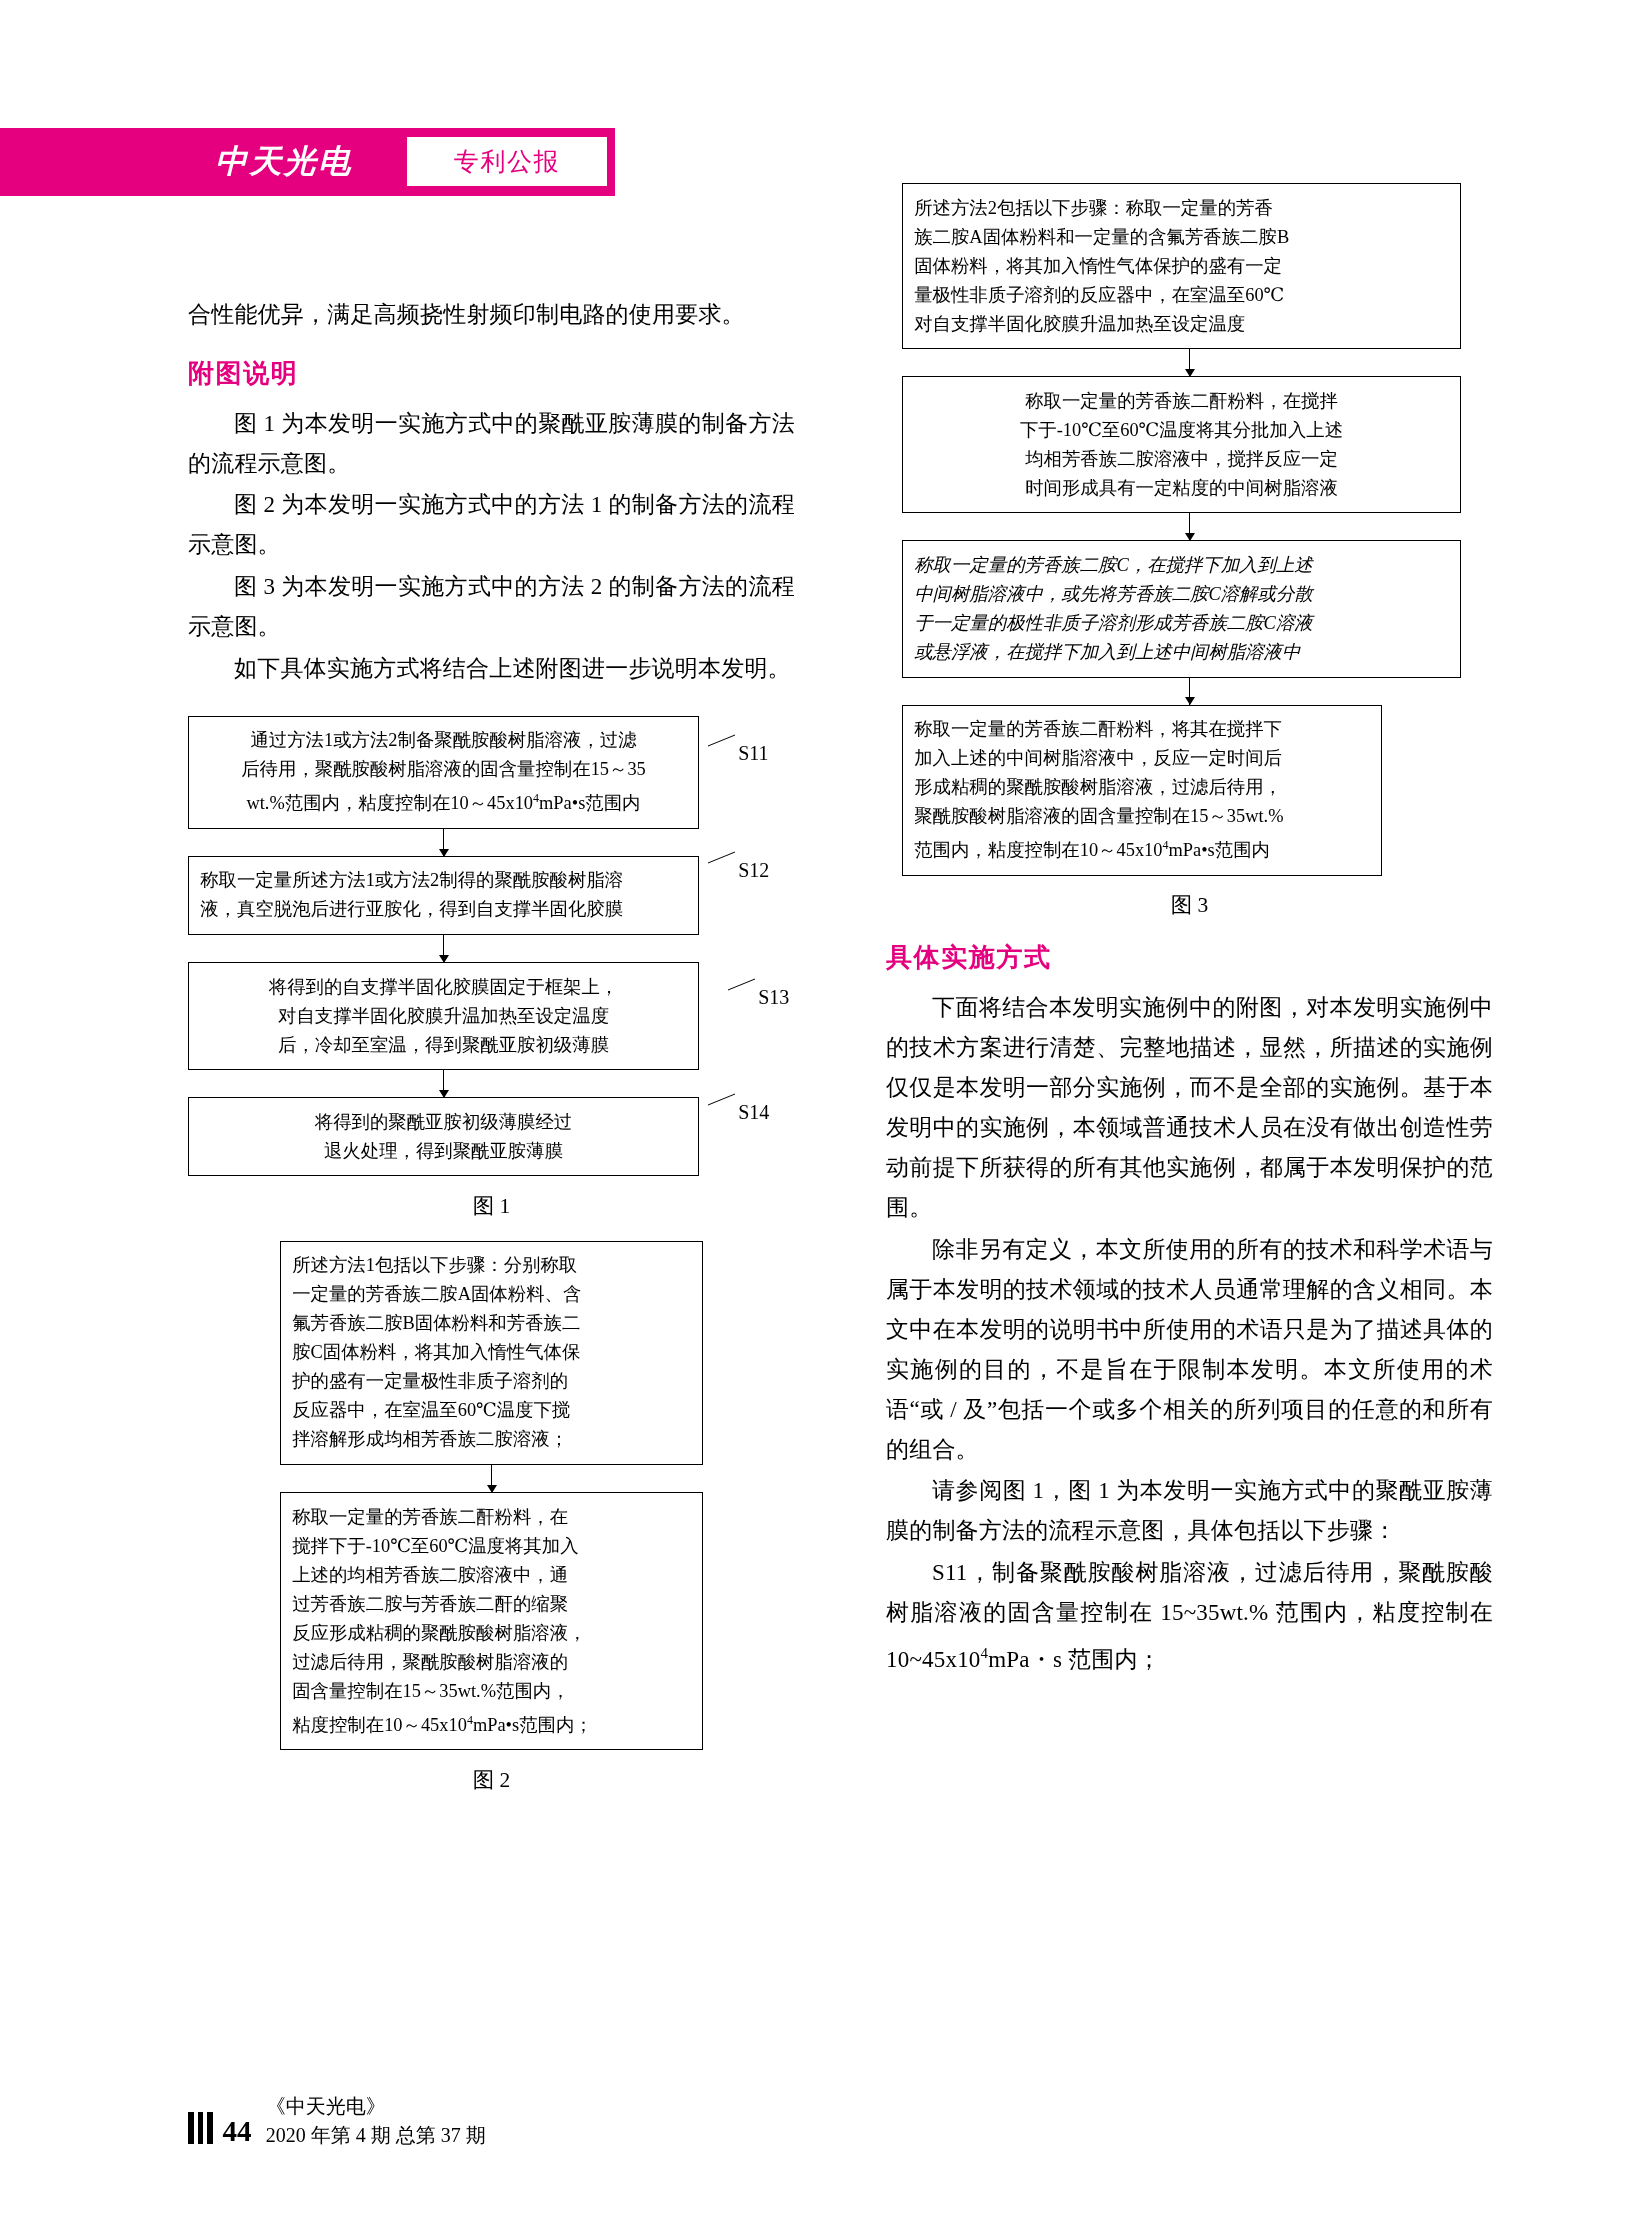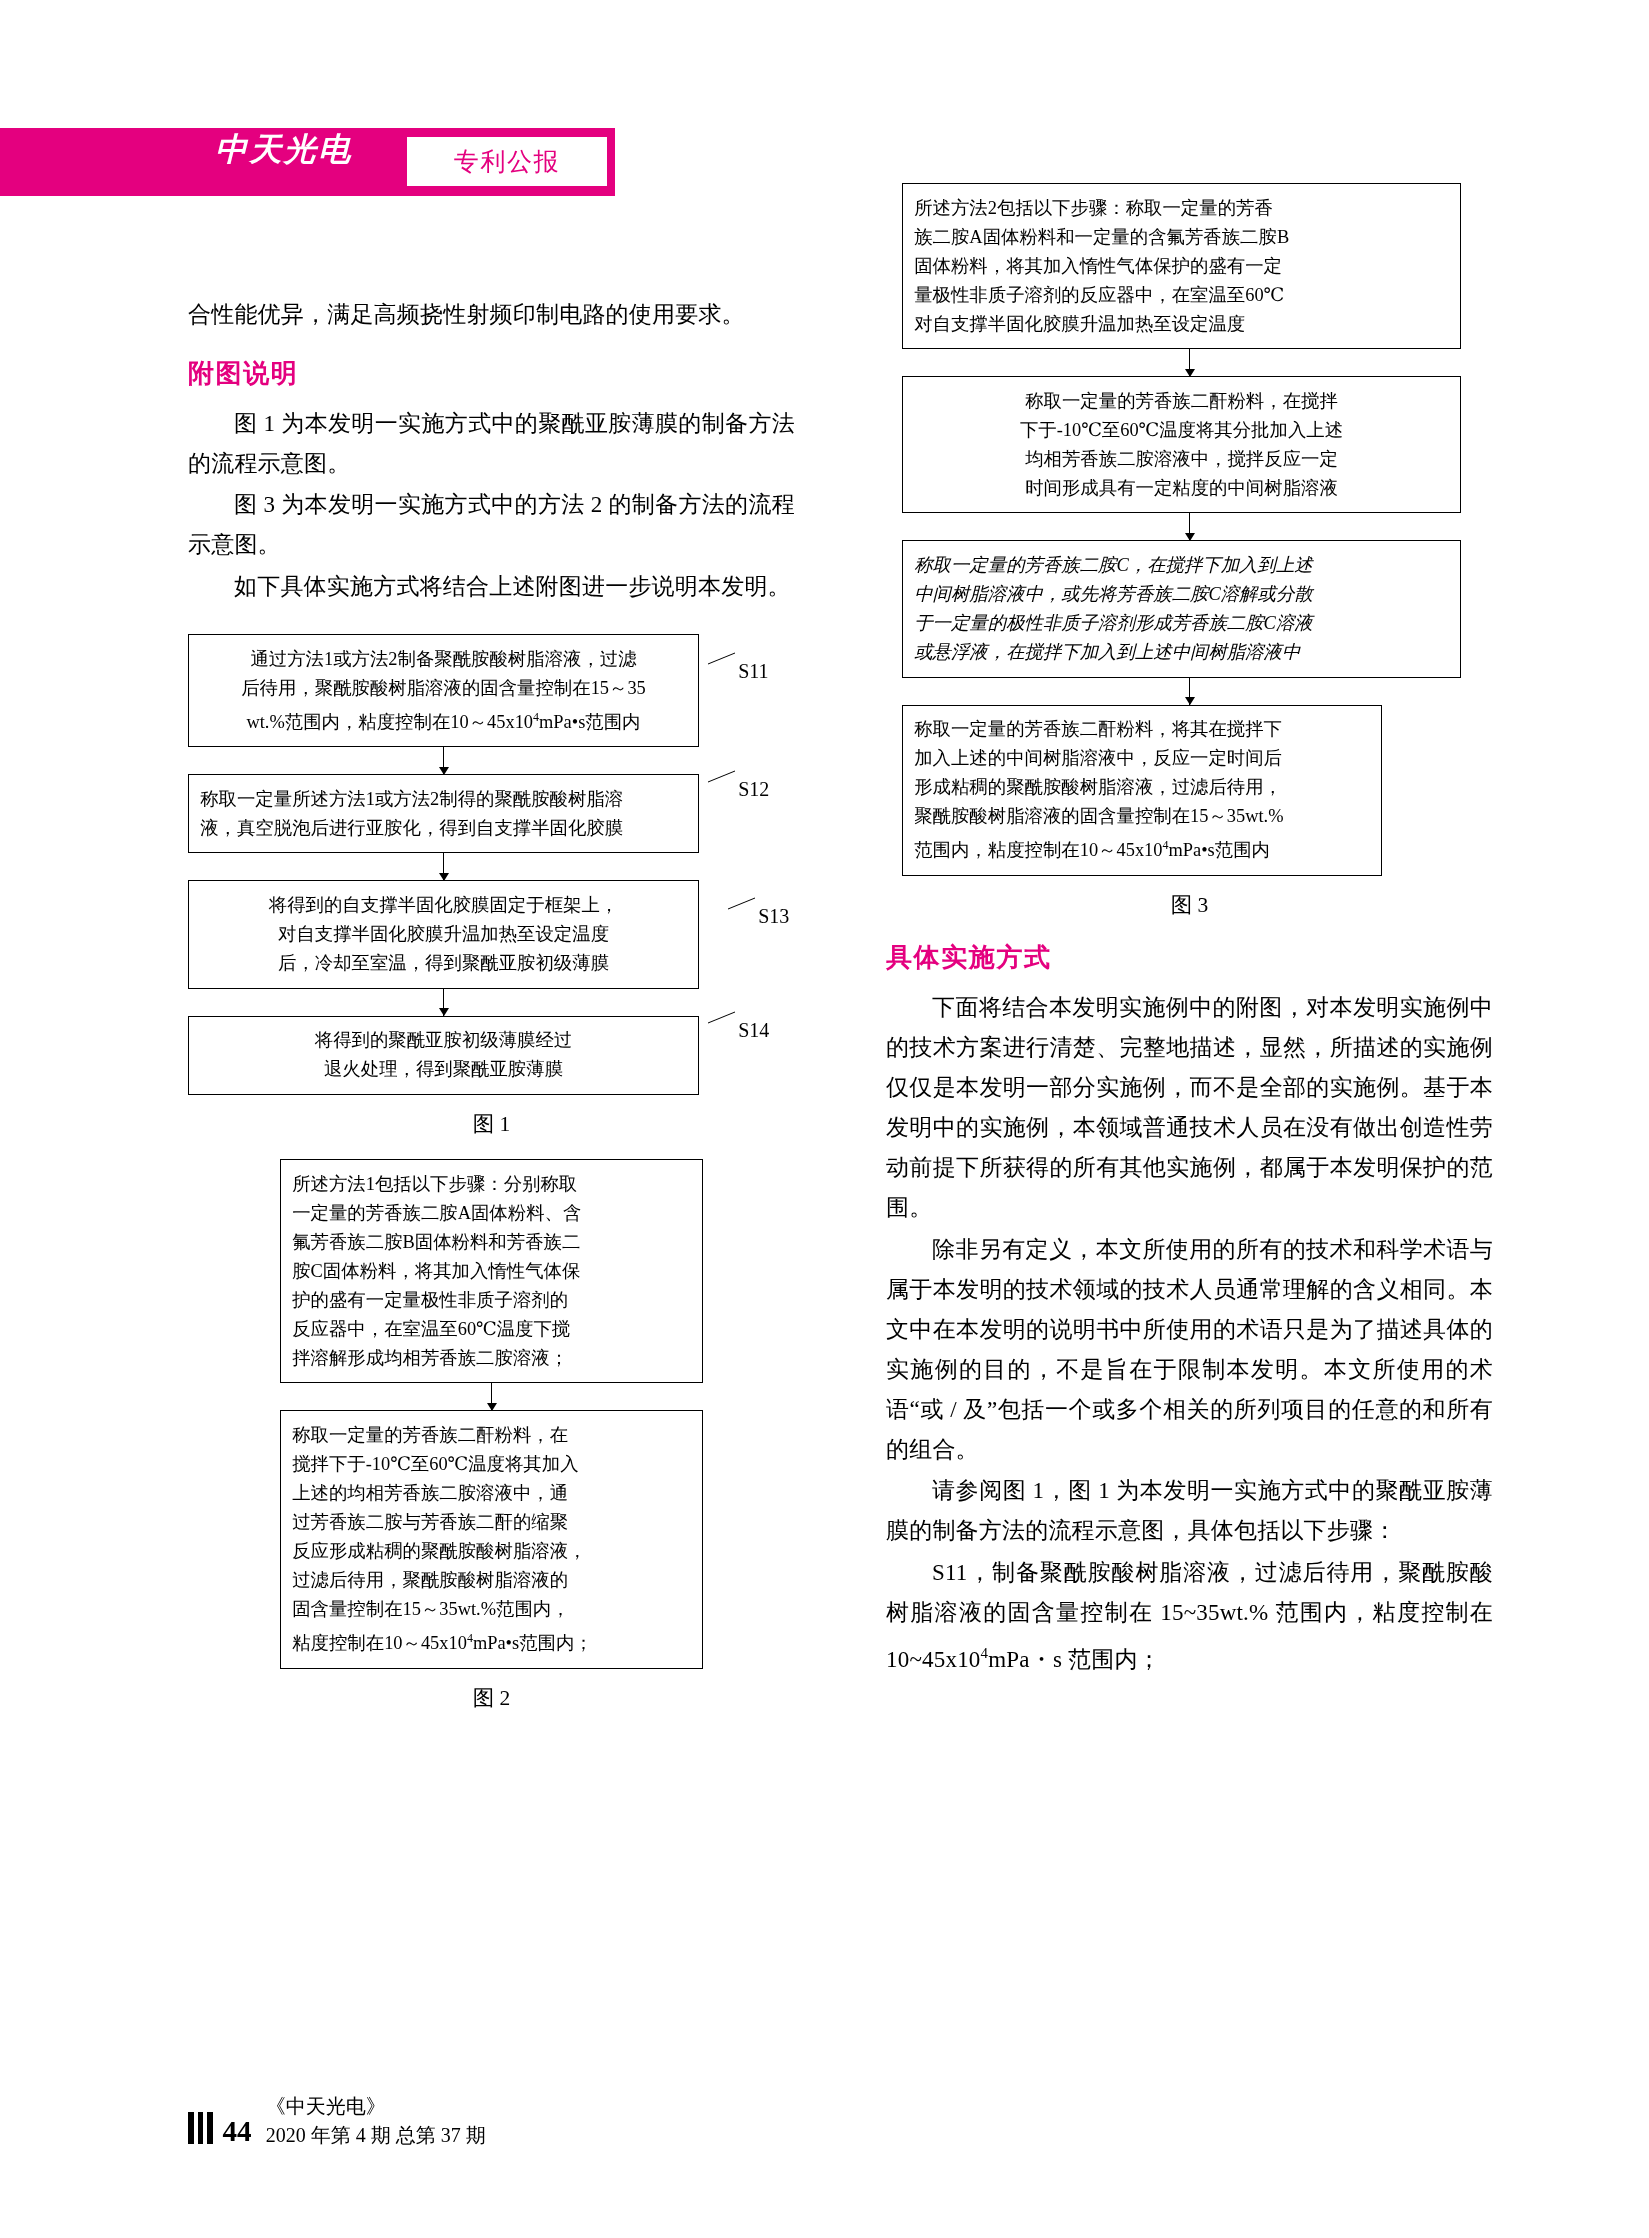--- a/index.html
+++ b/index.html
@@ -24,21 +24,21 @@
 
   
   .header-bar {
     position: absolute;
     left: 0;
     top: 128px;
     width: 615px;
     height: 68px;
     background: #e4007f;
     display: flex;
-    align-items: flex-start;
+    align-items: center;
   }
   .brand-logo {
     margin-left: 215px;
     color: #ffffff;
     font-family: "Liberation Serif", serif;
     font-weight: bold;
     font-size: 32px;
     letter-spacing: 2.4px;
     font-style: italic;
     white-space: nowrap;
@@ -193,20 +193,21 @@
     <span>专利公报</span>
   </div>
 
   <div class="col col-left">
 
     <p class="body-text">合性能优异，满足高频挠性射频印制电路的使用要求。</p>
 
     <h2 class="section-title">附图说明</h2>
 
     <p class="body-text indent">图 1 为本发明一实施方式中的聚酰亚胺薄膜的制备方法的流程示意图。</p>
+    <p class="body-text indent">图 2 为本发明一实施方式中的方法 1 的制备方法的流程示意图。</p>
     <p class="body-text indent">图 3 为本发明一实施方式中的方法 2 的制备方法的流程示意图。</p>
     <p class="body-text indent">如下具体实施方式将结合上述附图进一步说明本发明。</p>
 
     <div class="flow" style="margin-top:27px;">
 
       <div class="step-row">
         <div class="flow-box" style="width:511px;">
           <span>通过方法1或方法2制备聚酰胺酸树脂溶液，过滤</span><br>
           <span>后待用，聚酰胺酸树脂溶液的固含量控制在15～35</span><br>
           <span>wt.%范围内，粘度控制在10～45x10</span><sup class="sup">4</sup><span>mPa•s范围内</span>

